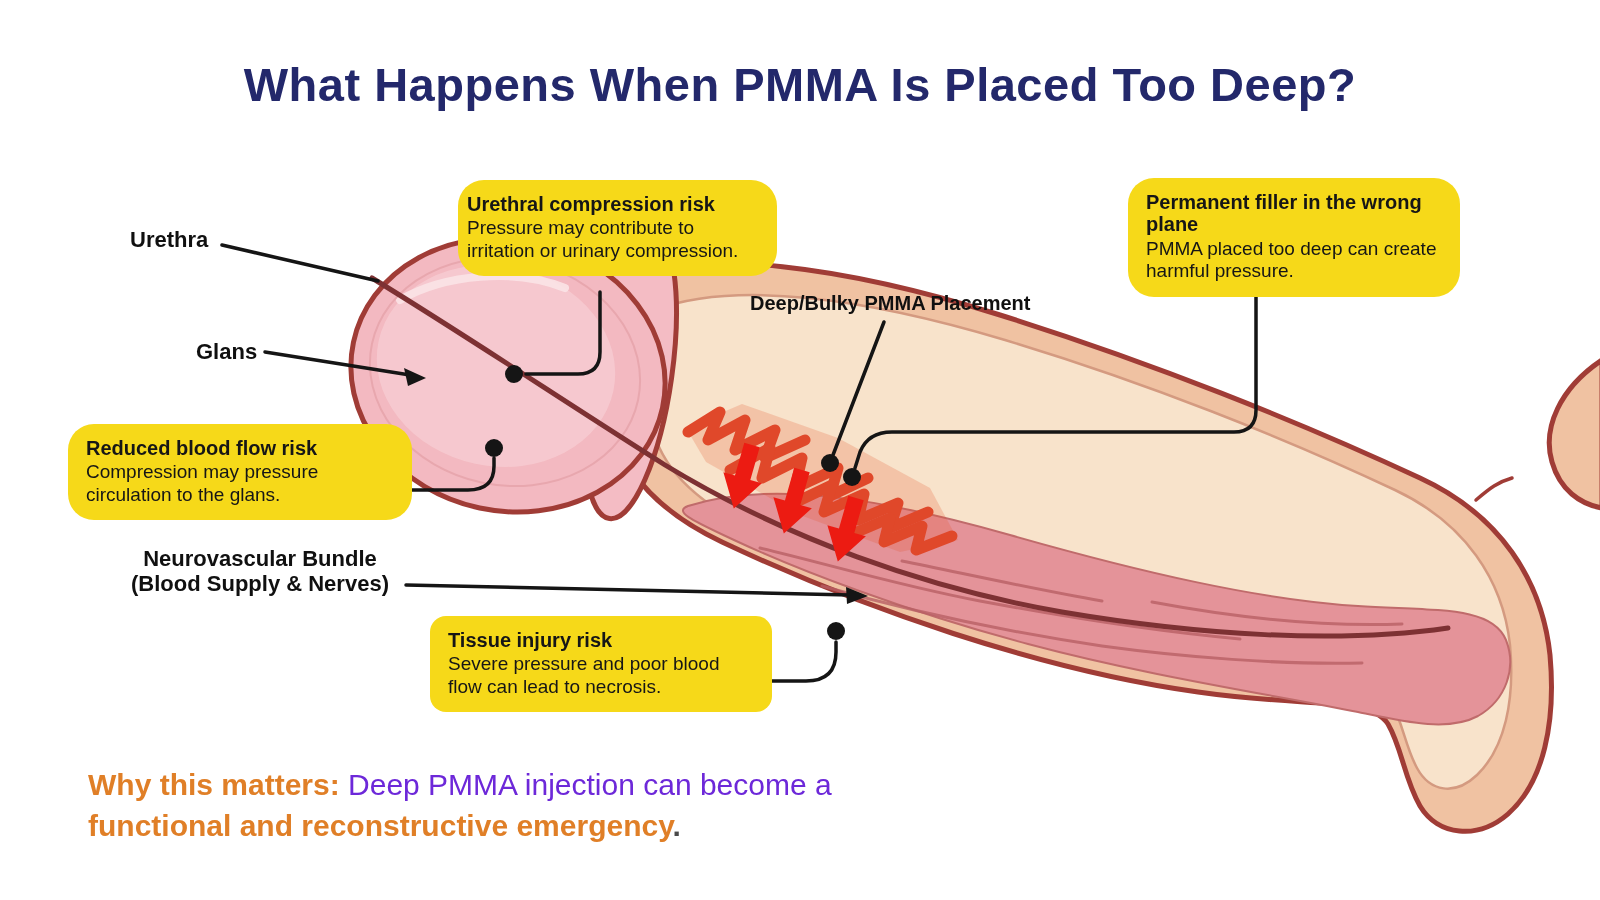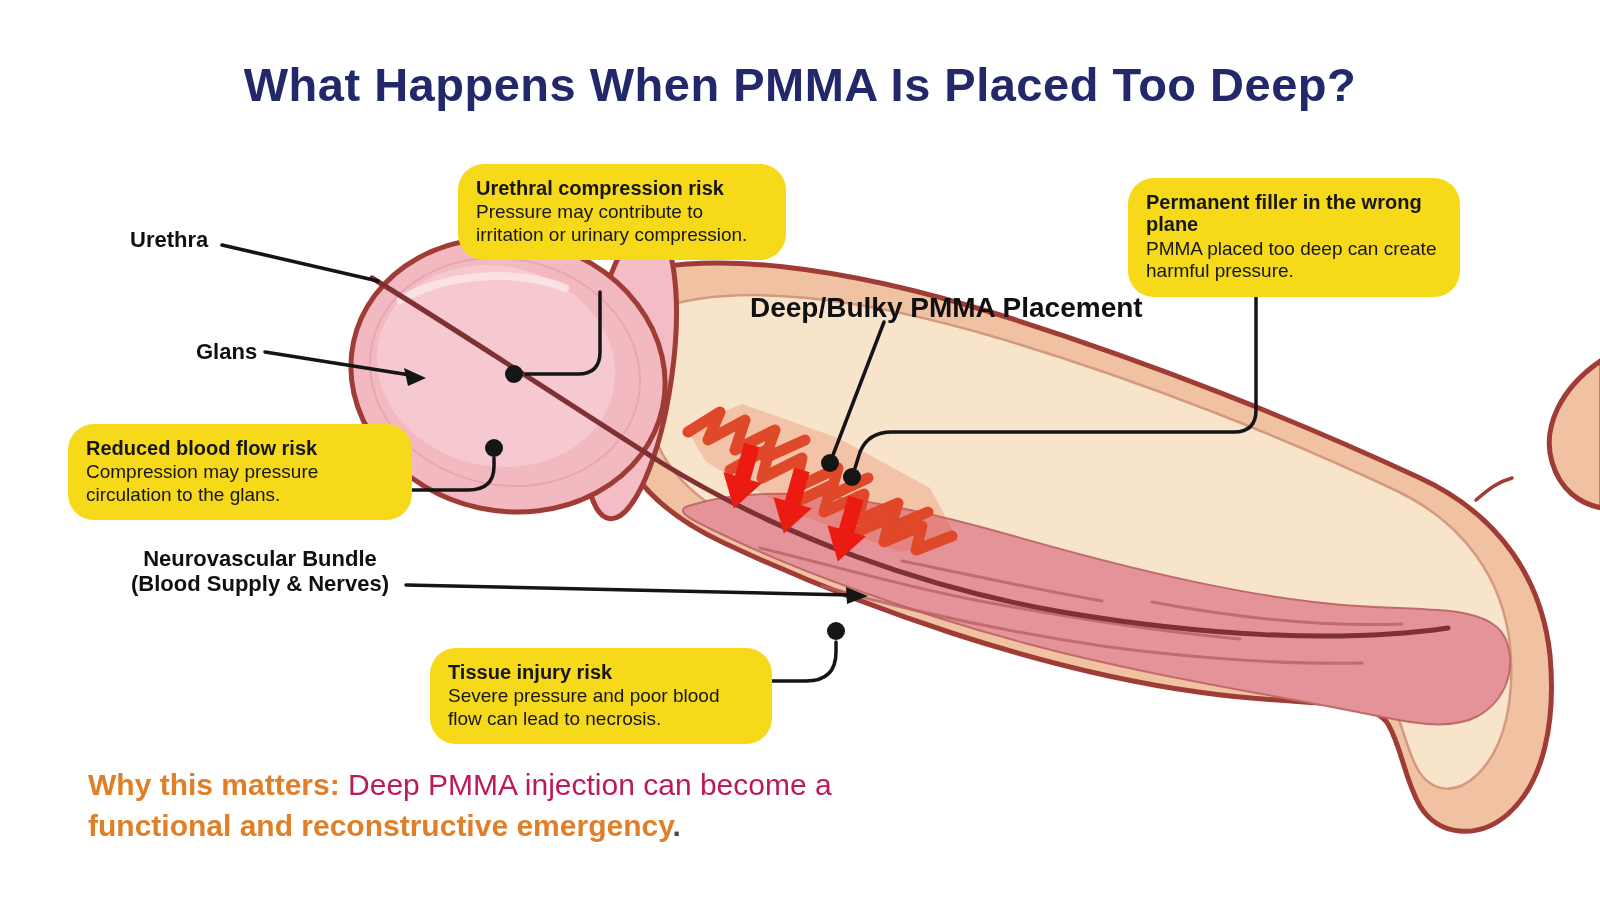--- a/index.html
+++ b/index.html
@@ -10,31 +10,31 @@
   .art{position:absolute;left:0;top:0;}
   .title{
     position:absolute;top:26px;left:0;width:100%;text-align:center;
     font-size:47px;font-weight:800;color:#23286b;letter-spacing:.5px;
   }
   .subtitle{
     position:absolute;top:80px;left:0;width:100%;text-align:center;
     font-size:32px;line-height:1.18;color:#1b1b1b;font-weight:400;
   }
   .lbl{position:absolute;font-weight:700;font-size:22px;color:#101010;line-height:1.15;}
-  .lbl-pmma{font-size:28px;text-align:center;}
+  .lbl-pmma{font-size:20px;text-align:center;}
   .lbl-neuro{width:330px;text-align:center;}
   .callout{
     position:absolute;background:#f6d919;border-radius:26px;
     padding:13px 18px 14px 18px;color:#161616;
   }
   .callout h3{margin:0 0 2px 0;font-size:20px;font-weight:700;line-height:1.12;}
   .callout p{margin:0;font-size:19px;line-height:1.18;font-weight:400;}
   .footer{position:absolute;left:88px;top:764px;font-size:30px;line-height:1.38;}
   .o-bold{color:#e07f27;font-weight:700;}
-  .o-reg{color:#be185d;font-weight:400;}
+  .o-reg{color:#6d28d9;font-weight:400;}
   .dark-dot{color:#4a4a4a;font-weight:700;}
 </style>
 </head>
 <body>
 
 <div class="canvas">
 
   <svg class="art" width="1600" height="900" viewBox="0 0 1600 900" aria-hidden="true">
 
     <path d="M 610 280 C 700 245 850 268 1000 315 C 1150 362 1300 422 1420 478
@@ -127,36 +127,36 @@
 
 
   <div class="lbl" style="left:130px;top:227px;">Urethra</div>
   <div class="lbl" style="left:196px;top:339px;text-align:right;">Glans</div>
   <div class="lbl lbl-pmma" style="left:750px;top:292px;">Deep/Bulky PMMA Placement</div>
   <div class="lbl lbl-neuro" style="left:95px;top:546px;">
     <div>Neurovascular Bundle</div>
     <div>(Blood Supply &amp; Nerves)</div>
   </div>
 
-  <div class="callout" style="left:458px;top:164px;width:292px;">
+  <div class="callout" style="left:458px;top:180px;width:292px;padding-left:9px;">
     <h3>Urethral compression risk</h3>
     <p>Pressure may contribute to irritation or urinary compression.</p>
   </div>
 
   <div class="callout" style="left:1128px;top:178px;width:296px;">
     <h3>Permanent filler in the wrong plane</h3>
     <p>PMMA placed too deep can create harmful pressure.</p>
   </div>
 
   <div class="callout" style="left:68px;top:424px;width:308px;">
     <h3>Reduced blood flow risk</h3>
     <p>Compression may pressure circulation to the glans.</p>
   </div>
 
-  <div class="callout" style="left:430px;top:648px;width:306px;">
+  <div class="callout" style="left:430px;top:616px;width:306px;border-radius:16px;">
     <h3>Tissue injury risk</h3>
     <p>Severe pressure and poor blood flow can lead to necrosis.</p>
   </div>
 
   <div class="footer">
     <div>
       <span class="o-bold">Why this matters:</span><span class="o-reg"> Deep PMMA injection can become a</span>
     </div>
     <div>
       <span class="o-bold">functional and reconstructive emergency</span><span class="dark-dot">.</span>

